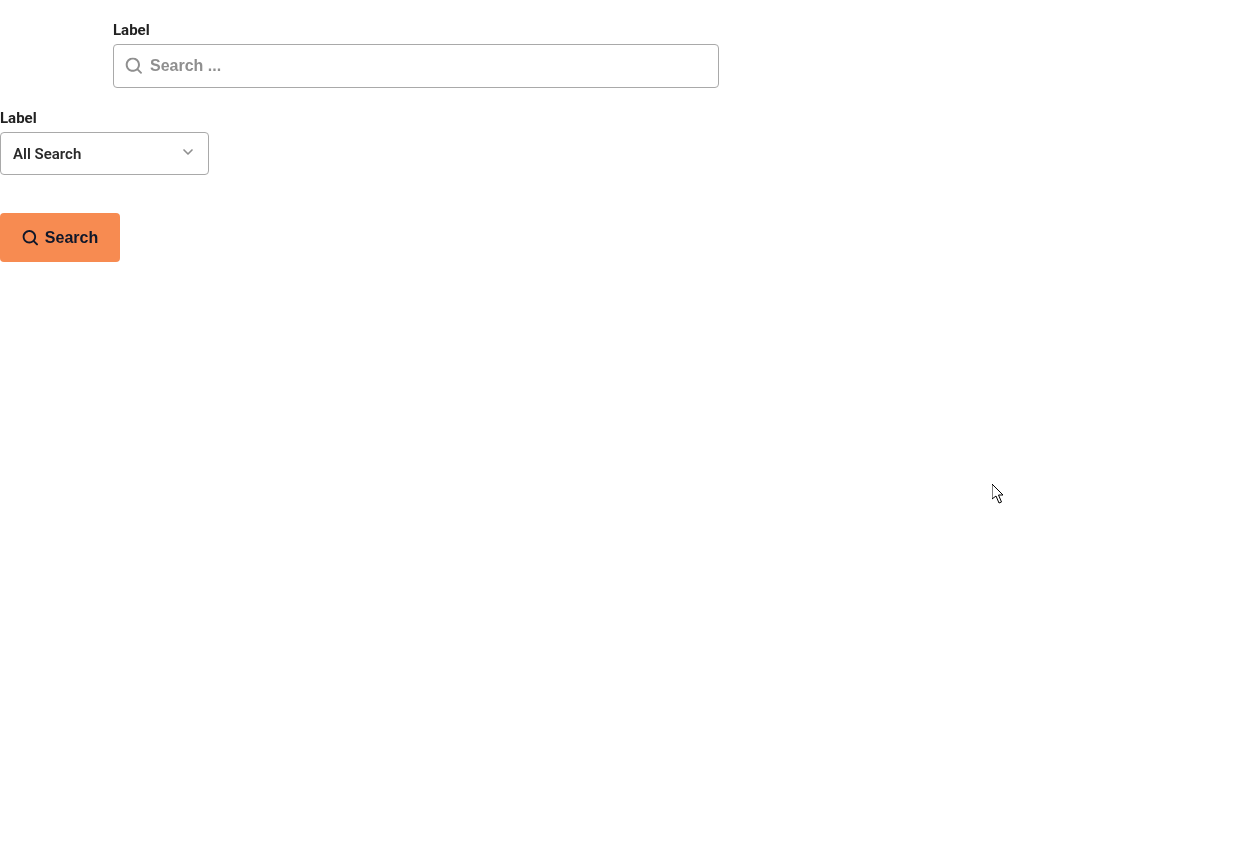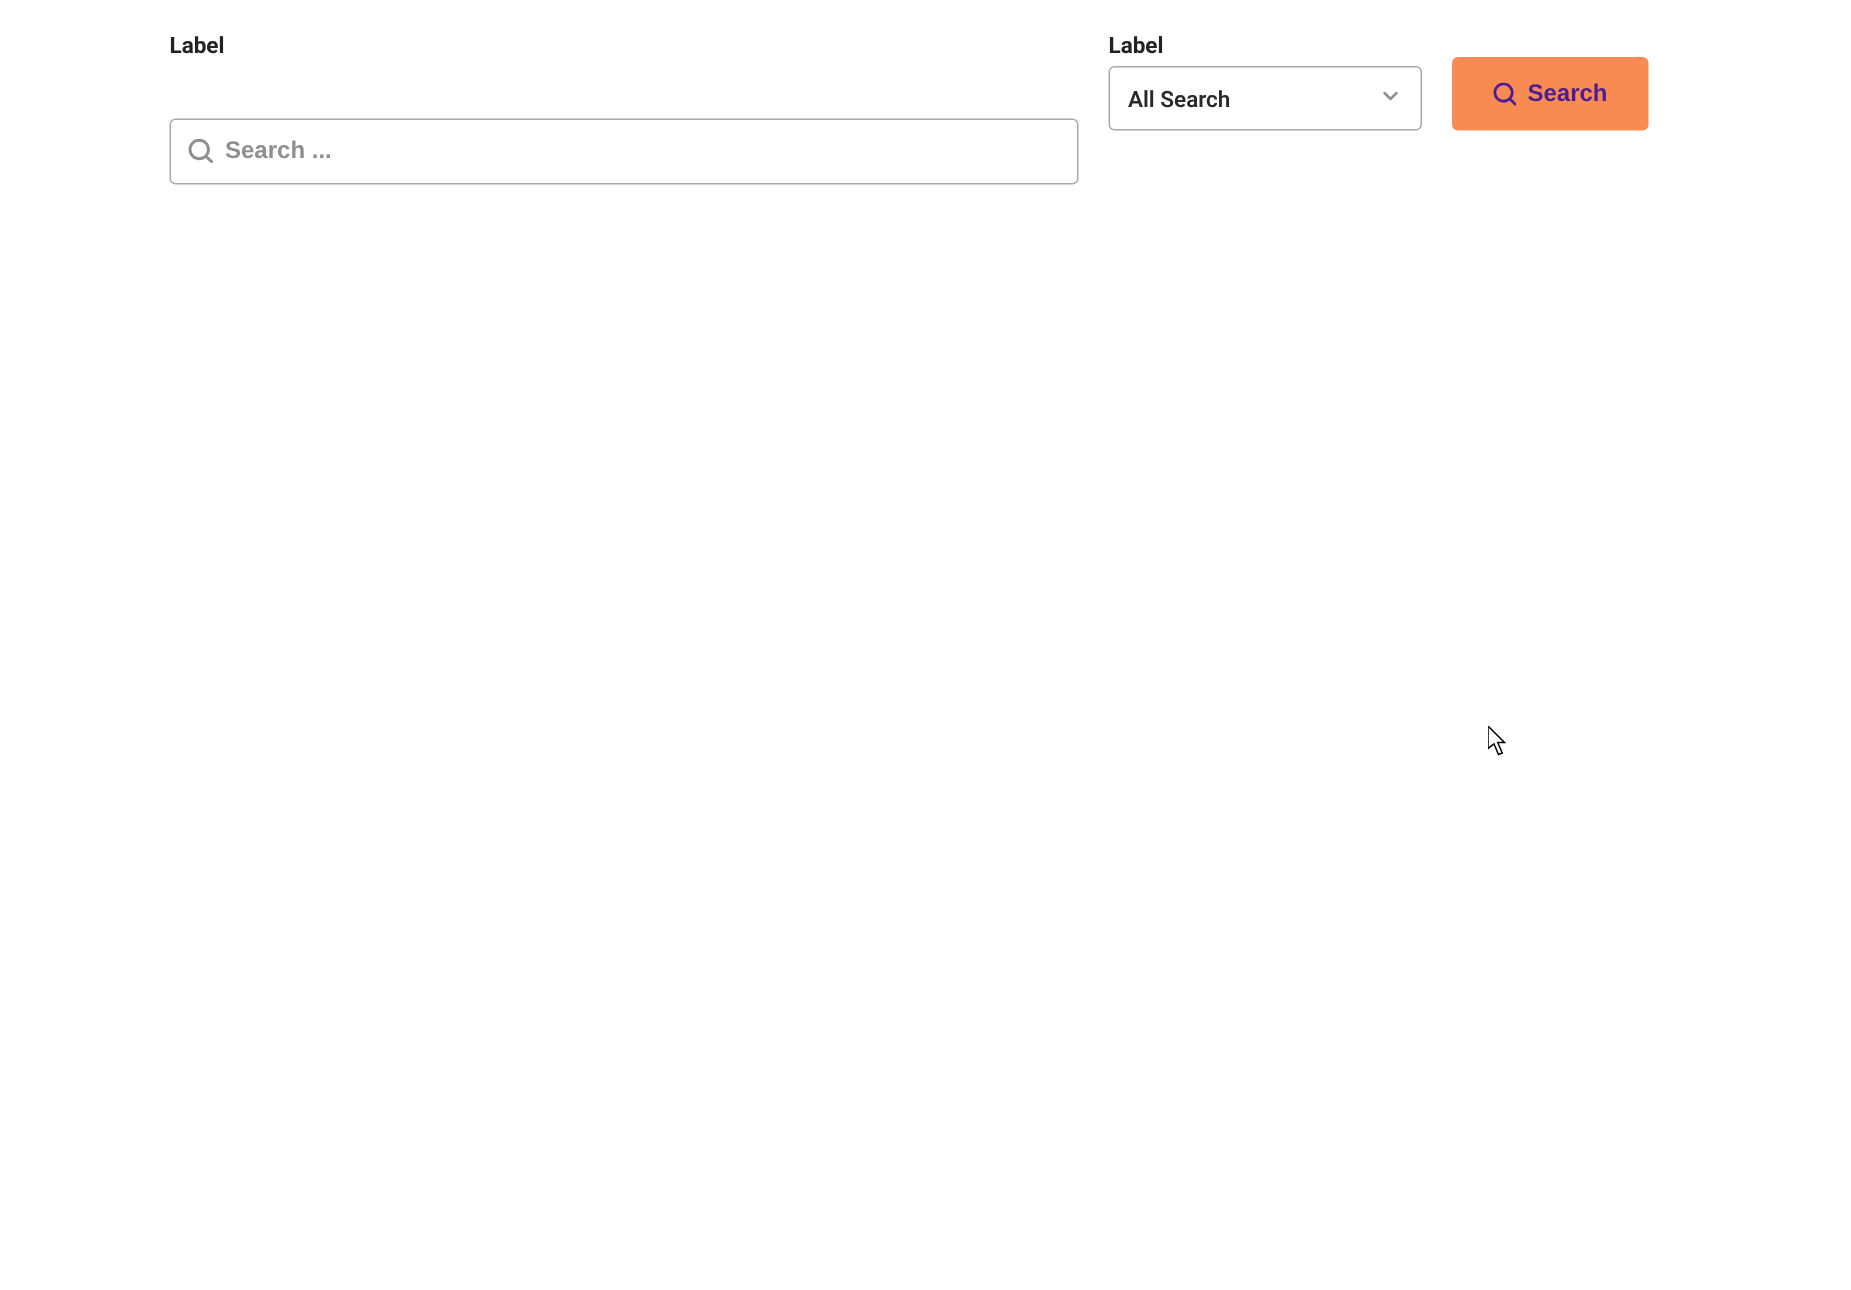--- a/index.html
+++ b/index.html
@@ -14,20 +14,21 @@
       width: 1234px;
       height: 860px;
       position: relative;
     }
 
     .container {
       display: flex;
       align-items: flex-start;
       padding: 20px 0 0 0;
       gap: 20px;
+      flex-direction: column;
     }
 
     .field-group {
       display: flex;
       flex-direction: column;
     }
 
     .field-group.search-group {
       margin-left: 113px;
       width: 606px;
@@ -46,21 +47,20 @@
     }
 
     .input-wrapper {
       position: relative;
       display: flex;
       align-items: center;
       border: 1px solid #a9a9a9;
       border-radius: 4px;
       height: 44px;
       background: #ffffff;
-      margin-top: 35px;
     }
 
     .search-icon-inside {
       position: absolute;
       left: 11px;
       top: 50%;
       transform: translateY(-50%);
       width: 17px;
       height: 17px;
       color: #8f8f8f;
@@ -113,26 +113,26 @@
     .search-button {
       display: inline-flex;
       align-items: center;
       justify-content: center;
       gap: 7px;
       height: 49px;
       padding: 0 20px;
       background: #f78b51;
       border: none;
       border-radius: 4px;
-      color: #4c1d95;
+      color: #0f172a;
       font-size: 16px;
       font-weight: 700;
       cursor: pointer;
       margin-top: 18px;
-      width: 131px;
+      width: 120px;
     }
 
     .search-button .btn-icon {
       width: 16px;
       height: 16px;
     }
 
     .cursor-pointer {
       position: absolute;
       left: 992px;

